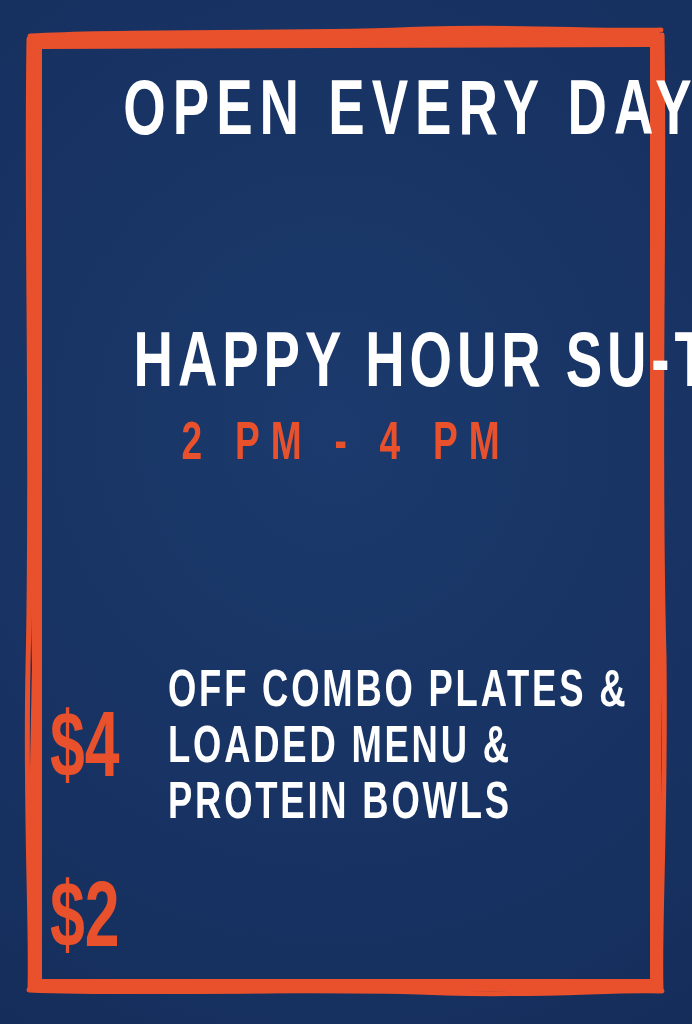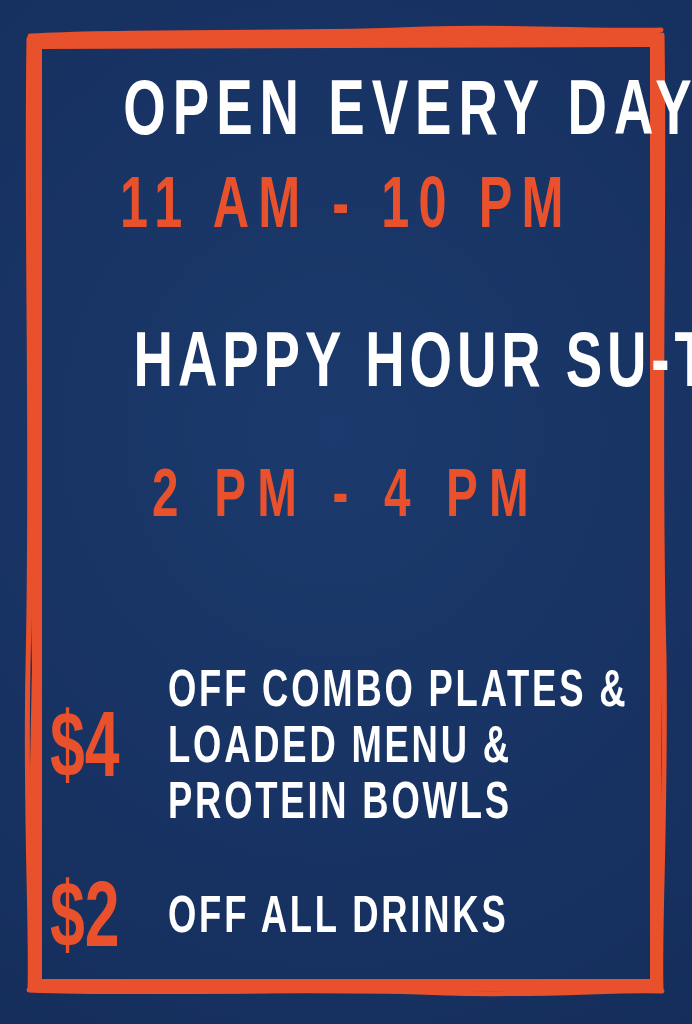--- a/index.html
+++ b/index.html
@@ -87,21 +87,21 @@
   }
   .cond-left {
     display: inline-block;
     transform: scaleX(0.70);
     transform-origin: left center;
   }
 
   #l-open       { top: 68px;  font-size: 78px; letter-spacing: 10px; }
   #l-opentime   { top: 166px; font-size: 72px; letter-spacing: 13px; }
   #l-happy      { top: 320px; font-size: 78px; letter-spacing: 7px; }
-  #l-hh1        { top: 414px; font-size: 68px; letter-spacing: 16px; margin-top: 44px; }
+  #l-hh1        { top: 414px; font-size: 53px; letter-spacing: 16px; }
   #l-hh2        { top: 500px; font-size: 72px; letter-spacing: 16px; }
 
   
   .deal {
     position: absolute;
     display: flex;
     align-items: center;
   }
 
   #deal4 { left: 50px; top: 660px; }
@@ -155,23 +155,20 @@
       <path d="M 636,8 C 639,190 632,410 638,630 C 640,790 633,900 635,962" stroke="#e8512c" stroke-width="5" fill="none" stroke-linecap="round"></path>
     </svg>
   </div>
 
   <div class="content">
 
     <div class="line white" id="l-open">
       <span class="cond">OPEN EVERY DAY</span>
     </div>
 
-    <div class="line orange" id="l-opentime">
-      <span class="cond">11 AM - 10 PM</span>
-    </div>
 
     <div class="line white" id="l-happy">
       <span class="cond">HAPPY HOUR SU-TH</span>
     </div>
 
     <div class="line orange" id="l-hh1">
       <span class="cond">2 PM - 4 PM</span>
     </div>
 
 
@@ -183,19 +180,16 @@
         <span class="dl"><span class="cond-left">OFF COMBO PLATES &amp;</span></span>
         <span class="dl"><span class="cond-left">LOADED MENU &amp;</span></span>
         <span class="dl"><span class="cond-left">PROTEIN BOWLS</span></span>
       </div>
     </div>
 
     <div class="deal" id="deal2">
       <div class="deal-price">
         <span class="cond-left">$2</span>
       </div>
-      <div class="deal-text">
-        <span class="dl"><span class="cond-left">OFF ALL DRINKS</span></span>
-      </div>
     </div>
 
   </div>
 </div>
 
 </body></html>

